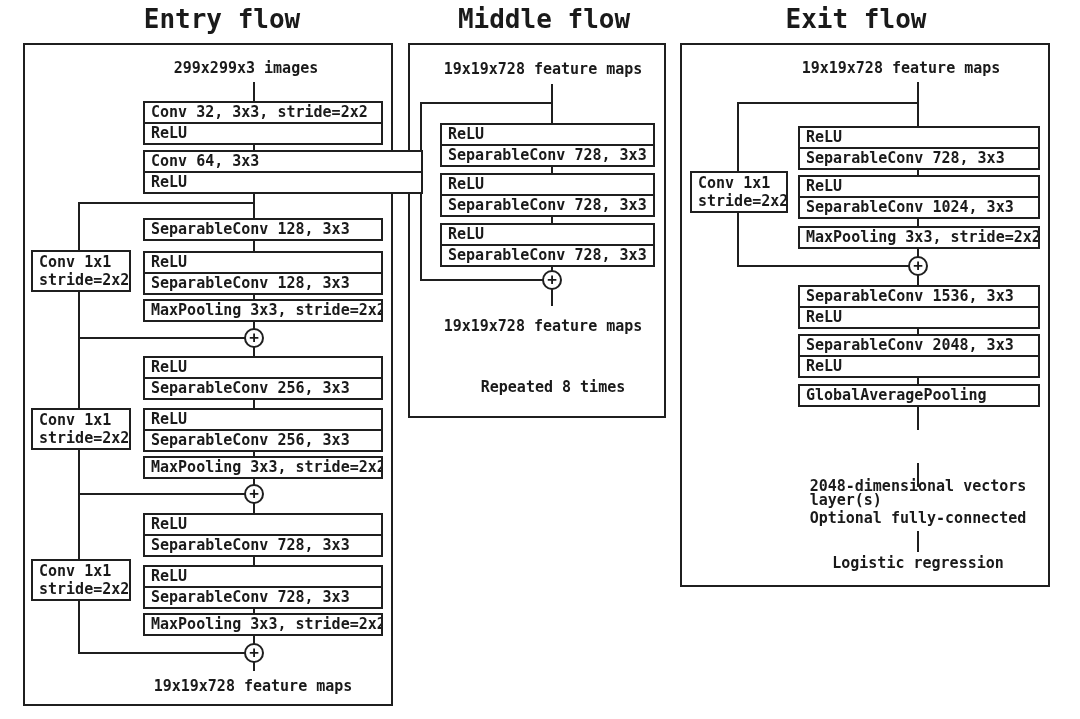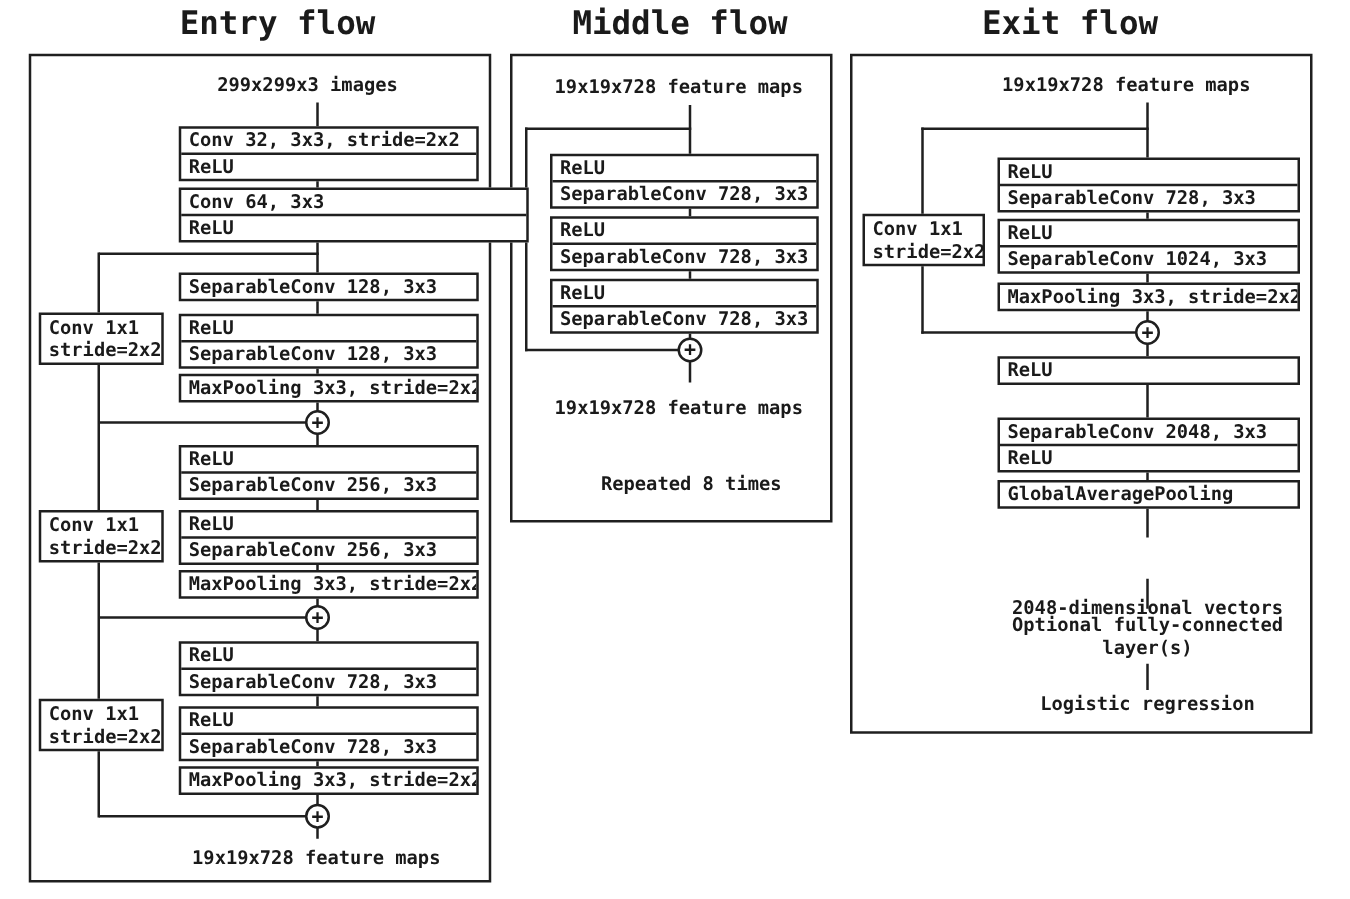--- a/index.html
+++ b/index.html
@@ -13,21 +13,21 @@
   .outer{position:absolute;border:2px solid #1f1f1f;background:transparent;box-sizing:border-box;}
   .vl{position:absolute;width:2px;background:#1f1f1f;z-index:1;}
   .hl{position:absolute;height:2px;background:#1f1f1f;z-index:1;}
   .box{position:absolute;box-sizing:border-box;border:2px solid #1f1f1f;background:#fff;z-index:2;}
   .row{height:19px;line-height:19px;font-size:15px;padding-left:6px;white-space:nowrap;overflow:hidden;}
   .row + .row{border-top:2px solid #1f1f1f;}
   .skip{position:absolute;box-sizing:border-box;border:2px solid #1f1f1f;background:#fff;z-index:2;padding:1px 0 0 6px;}
   .skip div{height:18px;line-height:18px;font-size:15px;white-space:nowrap;}
   .plus{position:absolute;box-sizing:border-box;width:20px;height:20px;border:2px solid #1f1f1f;border-radius:50%;
         background:#fff;z-index:3;text-align:center;line-height:15px;font-size:16px;}
-  .lbl{position:absolute;transform:translateX(-50%);font-size:15px;line-height:18px;white-space:nowrap;z-index:2;text-align:center;}
+  .lbl{position:absolute;transform:translateX(-50%);font-size:15px;line-height:18px;white-space:nowrap;z-index:2;text-align:left;}
 </style>
 </head>
 <body>
 
 <div class="canvas">
 
   <div class="col">
     <div class="otitle" style="left:222px;top:5px;">Entry flow</div>
     <div class="outer" style="left:23px;top:43px;width:370px;height:663px;"></div>
 
@@ -136,37 +136,38 @@
     <div class="vl" style="left:917px;top:82px;height:348px;"></div>
     <div class="hl" style="left:737px;top:102px;width:182px;"></div>
     <div class="vl" style="left:737px;top:102px;height:165px;"></div>
     <div class="hl" style="left:737px;top:265px;width:173px;"></div>
     <div class="vl" style="left:917px;top:463px;height:24px;"></div>
     <div class="vl" style="left:917px;top:531px;height:21px;"></div>
 
     <div class="lbl" style="left:901px;top:59px;">19x19x728 feature maps</div>
     <div class="lbl" style="left:918px;top:440px;margin-top:37px;">2048-dimensional vectors</div>
     <div class="lbl" style="left:918px;top:491px;">
+      <div>layer(s)</div>
       <div>Optional fully-connected</div>
-      <div>layer(s)</div>
     </div>
     <div class="lbl" style="left:918px;top:554px;">Logistic regression</div>
 
     <div class="box" style="left:798px;top:126px;width:242px;">
       <div class="row">ReLU</div>
       <div class="row">SeparableConv 728, 3x3</div>
     </div>
     <div class="box" style="left:798px;top:175px;width:242px;">
       <div class="row">ReLU</div>
       <div class="row">SeparableConv 1024, 3x3</div>
     </div>
     <div class="box" style="left:798px;top:226px;width:242px;">
       <div class="row">MaxPooling 3x3, stride=2x2</div>
     </div>
     <div class="box" style="left:798px;top:285px;width:242px;">
+      <div class="row">SeparableConv 1536, 3x3</div>
       <div class="row">ReLU</div>
     </div>
     <div class="box" style="left:798px;top:334px;width:242px;">
       <div class="row">SeparableConv 2048, 3x3</div>
       <div class="row">ReLU</div>
     </div>
     <div class="box" style="left:798px;top:384px;width:242px;">
       <div class="row">GlobalAveragePooling</div>
     </div>
 

